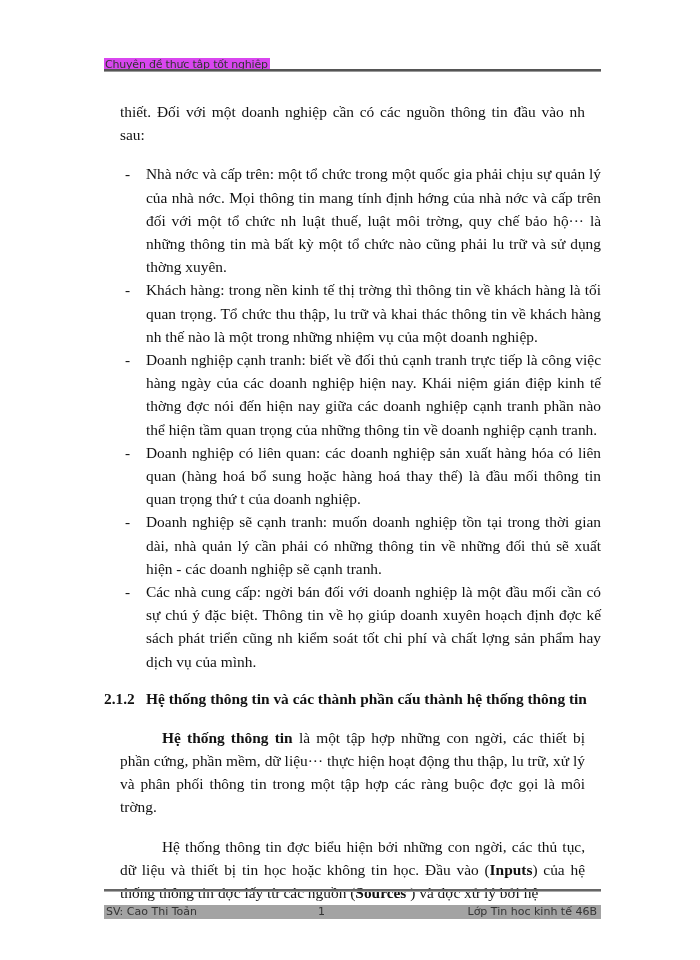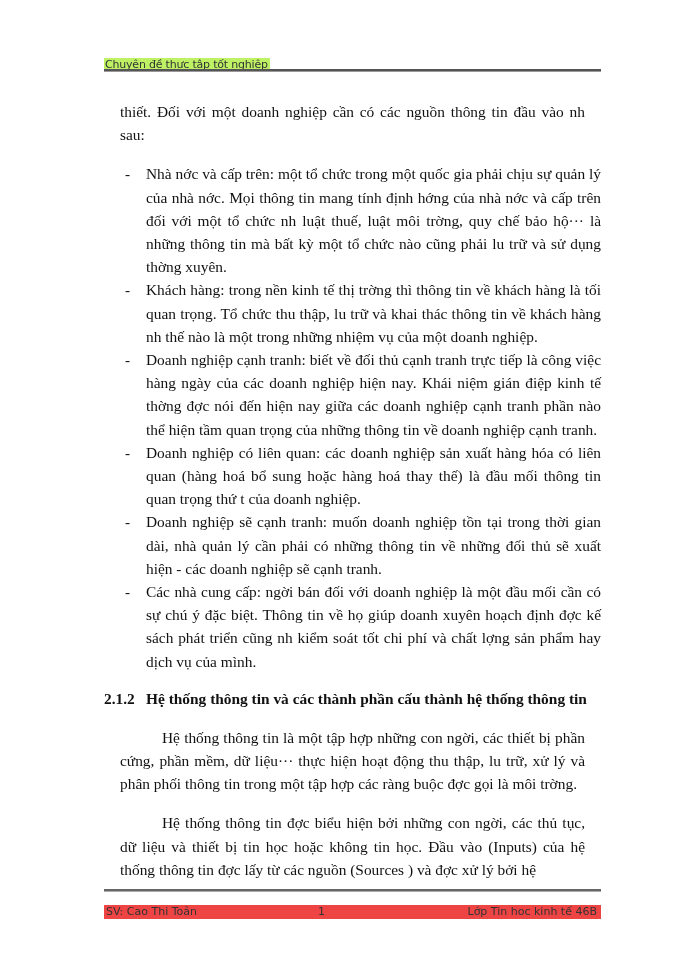--- a/index.html
+++ b/index.html
@@ -1,41 +1,41 @@
 <!DOCTYPE html>
 <html><head>
 <meta charset="utf-8">
 <style>
   html, body { margin: 0; padding: 0; background: #ffffff; }
   body { width: 700px; height: 960px; position: relative; overflow: hidden;
          font-family: "Liberation Serif", "DejaVu Serif", serif; color: #111; }
   .page { position: absolute; left: 0; top: 0; width: 700px; height: 960px; }
   .header { position: absolute; left: 104px; top: 54px; width: 497px; }
   .header-text { display: inline-block; font-family: "DejaVu Sans", sans-serif; font-size: 11px;
-                 color: #333; background: #bef264; padding: 0 2px 0 1px; line-height: 14px;
+                 color: #333; background: #d946ef; padding: 0 2px 0 1px; line-height: 14px;
                  letter-spacing: -0.2px; }
   .header-rule { position: absolute; left: 0; top: 15px; width: 497px; height: 2px;
                  background: #555; border-bottom: 1px solid #999; }
   .body-text { position: absolute; left: 104px; top: 84px; width: 497px; font-size: 15.4px; line-height: 23.2px; }
   .para { margin: 16px; text-align: justify; }
   .bullets { list-style: none; margin: 0; padding: 0; }
   .bullet { position: relative; padding-left: 42px; text-align: justify; }
   .bullet-dash { position: absolute; left: 21px; top: 0; }
   .heading { margin: 14px 0 0 0; font-weight: bold; position: relative;
              padding-left: 42px; line-height: 23px; }
   .heading-num { position: absolute; left: 0; top: 0; }
   .indent { text-indent: 42px; }
   .footer { position: absolute; left: 104px; top: 889px; width: 497px; }
   .footer-rule { width: 497px; height: 2px; background: #666; border-bottom: 1px solid #aaa; }
-  .footer-bar { margin-top: 13px; height: 14px; background: #ef4444; position: relative;
+  .footer-bar { margin-top: 13px; height: 14px; background: #a3a3a3; position: relative;
                 font-family: "DejaVu Sans", sans-serif; font-size: 11px; color: #333; line-height: 14px;}
   .footer-left { position: absolute; left: 2px; top: 0; }
   .footer-center { position: absolute; left: 214px; top: 0; }
   .footer-right { position: absolute; right: 4px; top: 0; }
-  b.term { font-weight: normal; }
+  b.term { font-weight: bold; }
 </style>
 </head>
 <body>
 
 <div class="page">
 
   <div class="header">
     <span class="header-text">Chuyên đề thực tập tốt nghiệp</span>
     <div class="header-rule"></div>
   </div>

